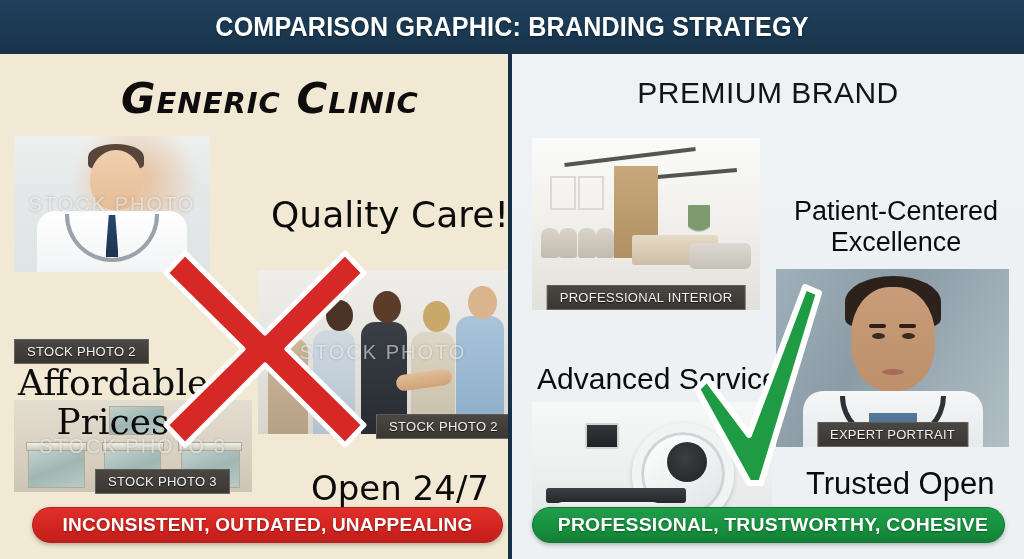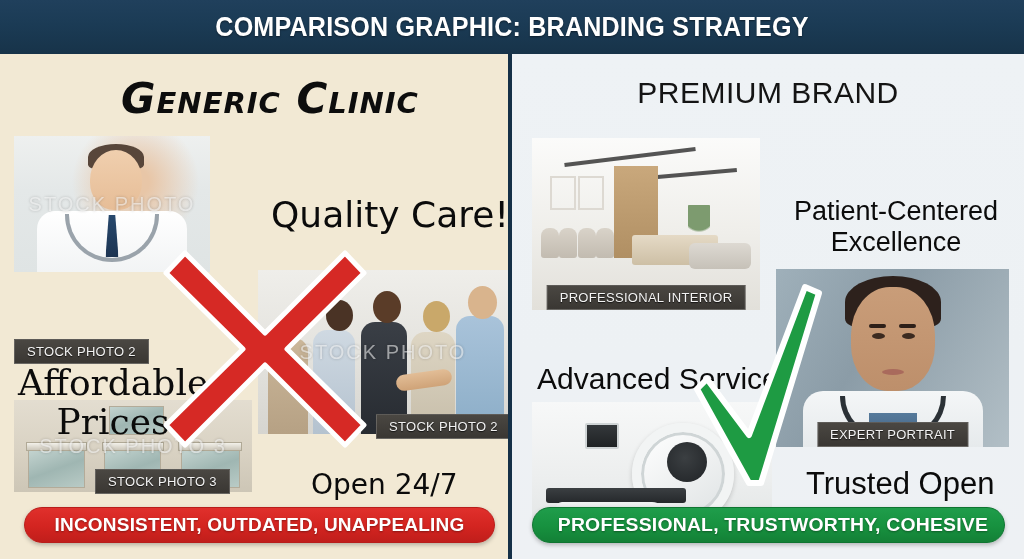--- a/index.html
+++ b/index.html
@@ -332,21 +332,21 @@
     font-family: "DejaVu Serif", serif;
     font-size: 36px;
     line-height: 1.08;
     text-align: center;
     white-space: normal;
     width: 190px;
   }
   #text-open {
     left: 311px; top: 414px;
     font-family: "DejaVu Sans", sans-serif;
-    font-size: 28px;
+    font-size: 34px;
   }
   #text-patient-centered {
     left: 788px; top: 142px;
     font-family: "Liberation Sans", sans-serif;
     font-size: 27px;
     line-height: 1.15;
     text-align: center;
     white-space: normal;
     width: 214px;
   }
@@ -389,21 +389,21 @@
     font-family: "Liberation Sans", sans-serif;
     font-weight: bold;
     font-size: 19px;
     letter-spacing: 0.2px;
     white-space: nowrap;
     text-shadow: 0 1px 2px rgba(0,0,0,0.35);
     box-shadow: 0 2px 4px rgba(0,0,0,0.25);
     box-sizing: border-box;
   }
   #banner-negative {
-    left: 24px; top: 453px; width: 471px;
+    left: 32px; top: 453px; width: 471px;
     background: linear-gradient(180deg,#e0302c 0%, #d32420 55%, #c01e1b 100%);
     border: 1px solid #b81e1b;
   }
   #banner-positive {
     left: 20px; top: 453px; width: 473px;
     background: linear-gradient(180deg,#1f9d4b 0%, #17913f 55%, #138036 100%);
     border: 1px solid #0f7531;
   }
   #banner-positive .banner-label {
     transform: translateX(4px) scaleX(1.02);

